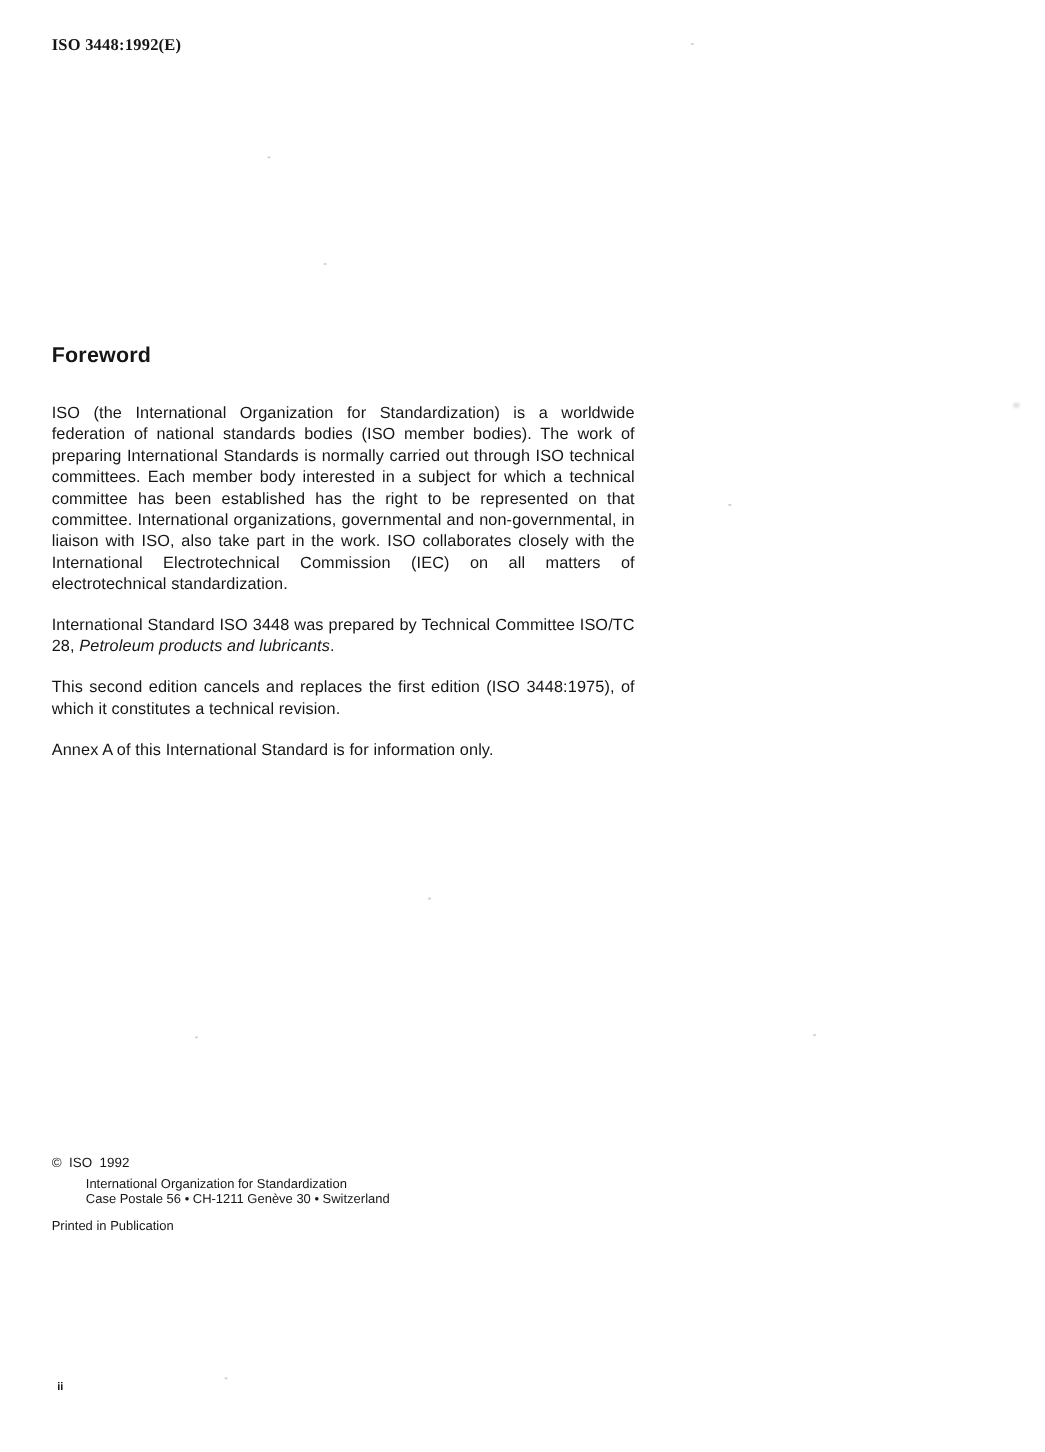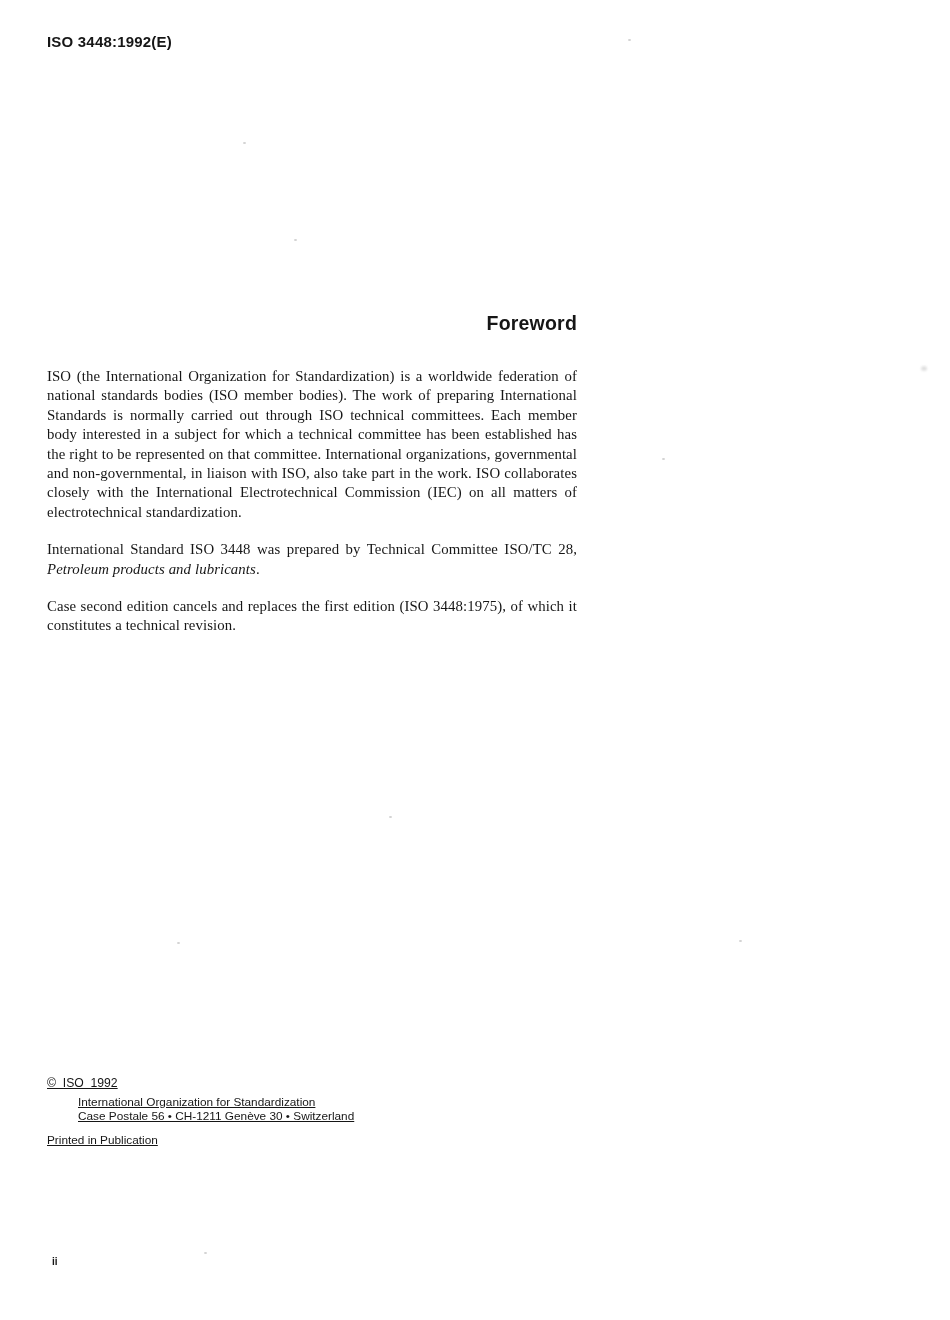--- a/index.html
+++ b/index.html
@@ -16,54 +16,52 @@
     color: #161616;
     overflow: hidden;
   }
   .doc-header {
     position: absolute;
     left: 47px;
     top: 33px;
     font-size: 15px;
     font-weight: bold;
     letter-spacing: 0.2px;
+    font-family: Liberation Serif, serif;
   }
   .content {
     position: absolute;
     left: 47px;
     top: 312px;
     width: 530px;
   }
   .content h1 {
     margin: 0 0 32px 0;
     font-size: 19.5px;
     font-weight: bold;
     letter-spacing: 0.2px;
-    text-align: right;
   }
   .content p {
     margin: 0 0 18px 0;
     font-size: 14.8px;
     line-height: 19.4px;
     text-align: justify;
     letter-spacing: 0.1px;
-    font-family: Liberation Serif, serif;
   }
   .content p em {
     font-style: italic;
     margin-top: 24px;
   }
   .doc-footer {
     position: absolute;
     left: 47px;
-    top: 1076px;
+    top: 1050px;
     width: 545px;
     font-size: 11.8px;
     line-height: 14.6px;
-    text-decoration: underline;
   }
   .copyright-line {
     font-size: 12.2px;
     white-space: pre;
     margin-bottom: 4px;
   }
   .rights-notice {
     margin-bottom: 9px;
   }
   .indent {
@@ -103,22 +101,23 @@
   <div class="doc-header">ISO 3448:1992(E)</div>
 
   <main class="content">
     <h1>Foreword</h1>
 
     <p>ISO (the International Organization for Standardization) is a worldwide federation of national standards bodies (ISO member bodies). The work of preparing International Standards is normally carried out through ISO technical committees. Each member body interested in a subject for which a technical committee has been established has the right to be represented on that committee. International organizations, governmental and non-governmental, in liaison with ISO, also take part in the work. ISO collaborates closely with the International Electrotechnical Commission (IEC) on all matters of electrotechnical standardization.</p>
 
 
     <p><span>International Standard ISO 3448 was prepared by Technical Committee ISO/TC 28, </span><em>Petroleum products and lubricants</em><span>.</span></p>
 
-    <p>Case second edition cancels and replaces the first edition (ISO 3448:1975), of which it constitutes a technical revision.</p>
+    <p>This second edition cancels and replaces the first edition (ISO 3448:1975), of which it constitutes a technical revision.</p>
 
+    <p>Annex A of this International Standard is for information only.</p>
   </main>
 
   <footer class="doc-footer">
     <div class="copyright-line">©  ISO  1992</div>
     <div class="indent">International Organization for Standardization</div>
     <div class="indent">Case Postale 56 • CH-1211 Genève 30 • Switzerland</div>
     <div class="printed-line">Printed in Publication</div>
   </footer>
 
   <div class="page-number">ii</div>

